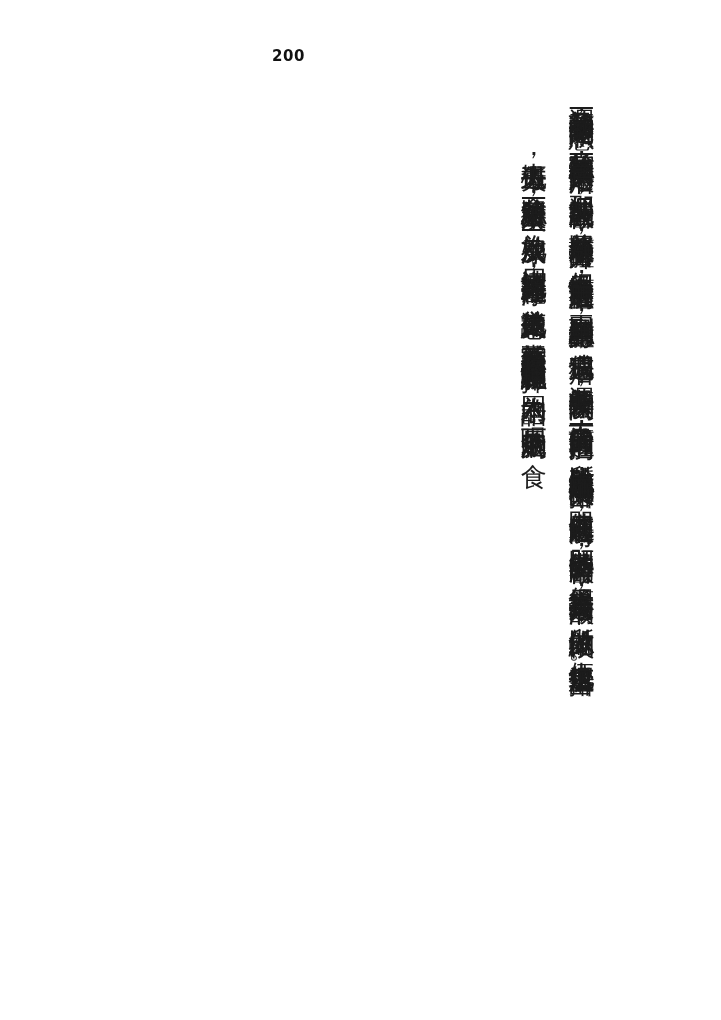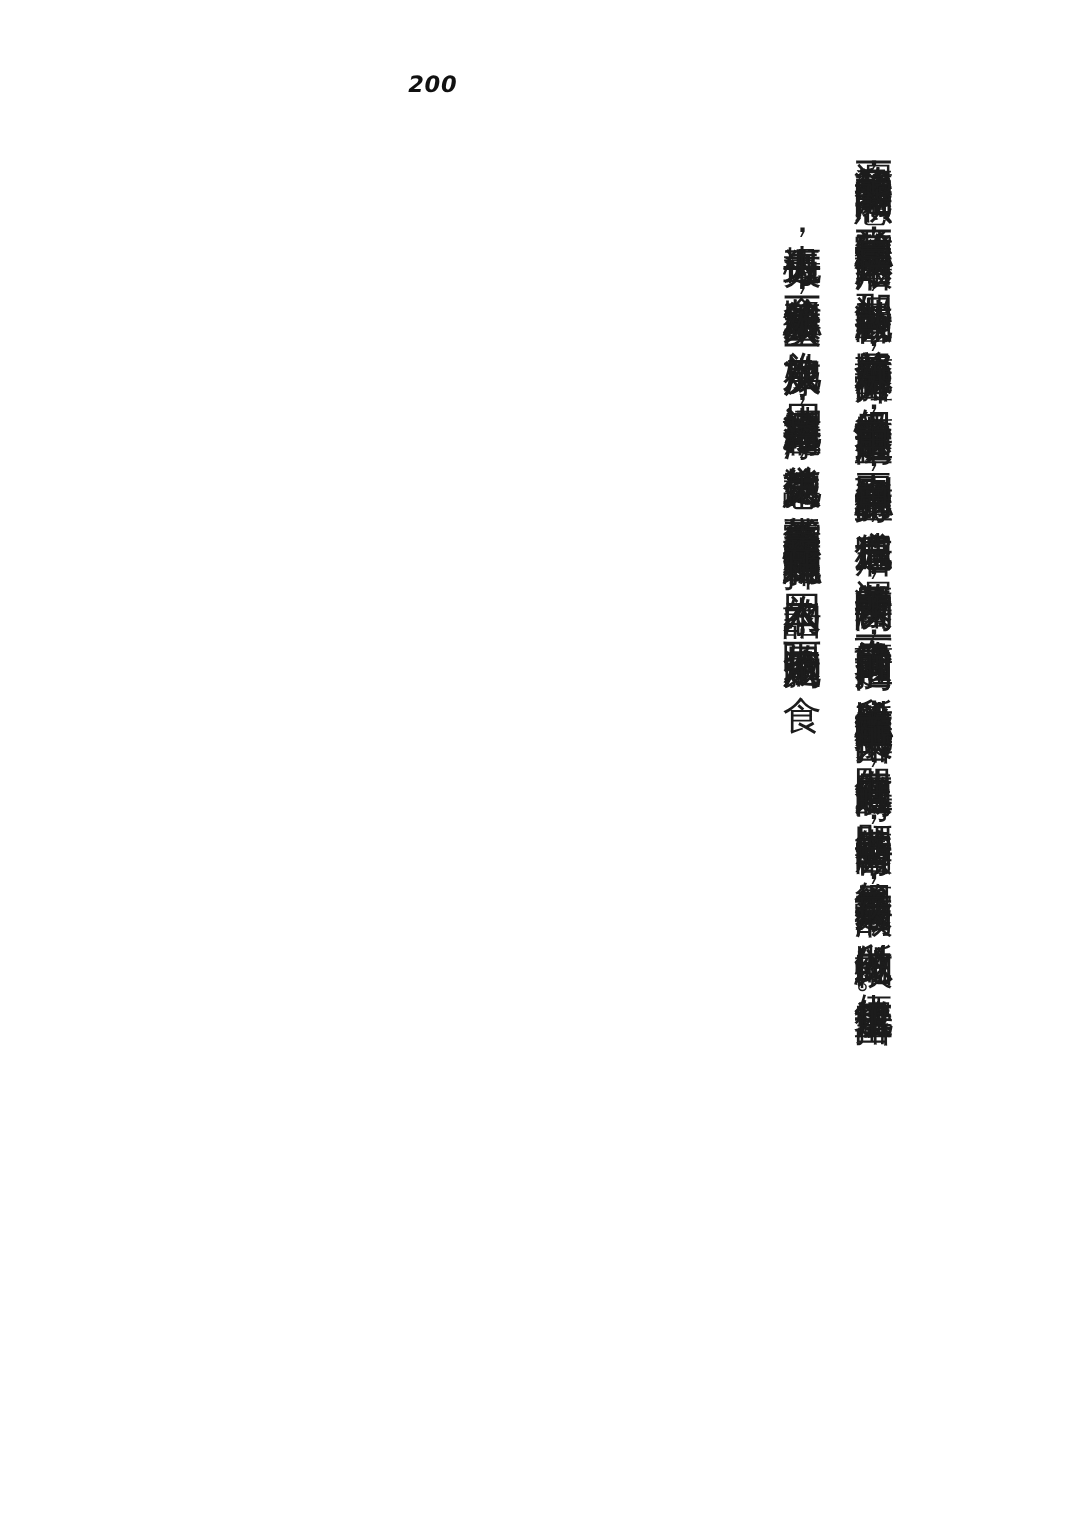--- a/index.html
+++ b/index.html
@@ -19,21 +19,20 @@
     position: absolute;
     top: 47px;
     left: 0;
     width: 577px;
     text-align: center;
     font-family: "DejaVu Sans", sans-serif;
     font-weight: bold;
     font-size: 15px;
     color: #111111;
     letter-spacing: 0.5px;
-    font-style: italic;
   }
   .text-block {
     position: absolute;
     top: 88px;
     right: 116px;
     height: 868px;
     width: 482px;
     writing-mode: vertical-rl;
     text-orientation: mixed;
     font-size: 26px;

